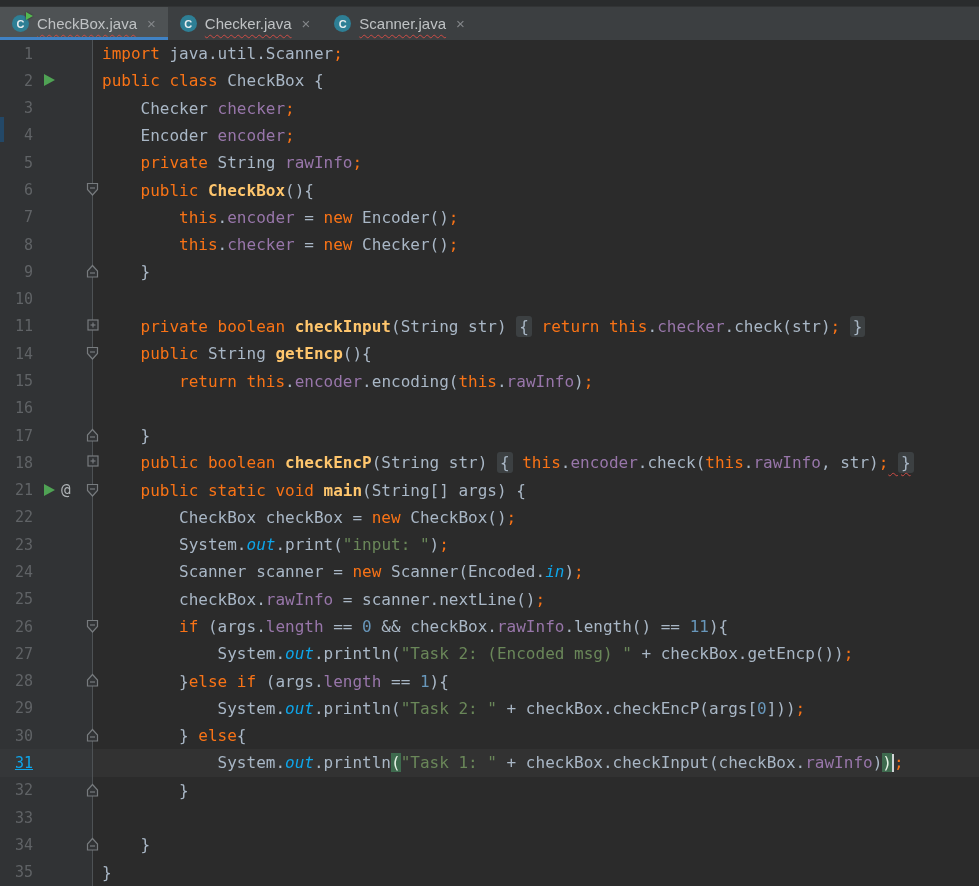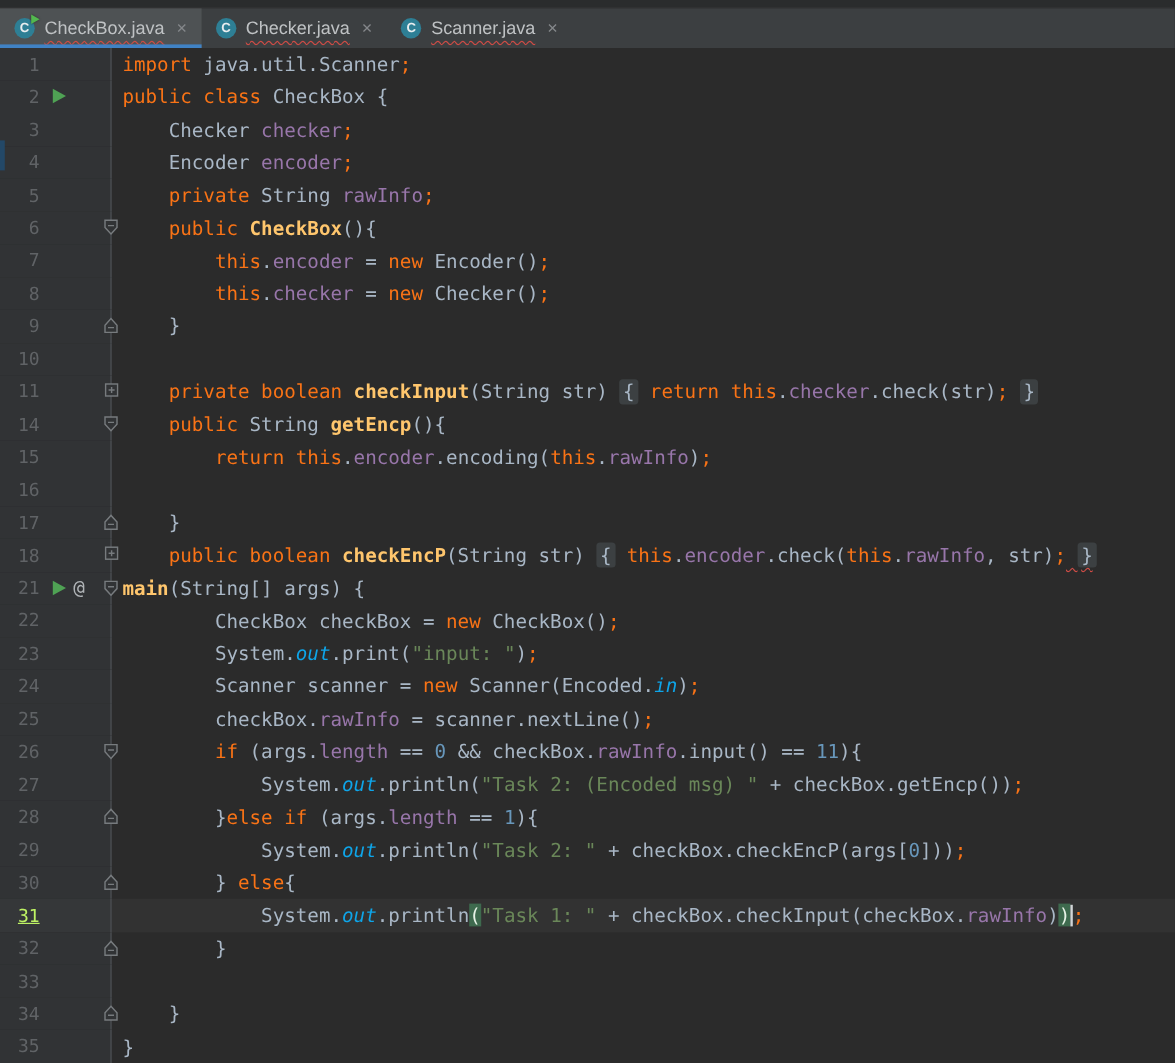--- a/index.html
+++ b/index.html
@@ -30,21 +30,21 @@
   .tab-close { color:#84878A; font-size:15px; margin-left:2px; line-height:1; }
 
   
   .editor { position:absolute; top:40px; left:0; width:979px; height:846px; }
   .row { display:flex; height:27.29px; align-items:center; position:relative; }
   .gutter { width:93px; min-width:93px; height:100%; background:#313335;
             border-right:1px solid #4E5255; position:relative;
             display:flex; align-items:center; }
   .row.current .gutter { background:#353739; }
   .lnum { width:33px; text-align:right; color:#606366; font-size:15px; }
-  .row.current .lnum { color:#bef264;text-decoration:underline; }
+  .row.current .lnum { color:#0ea5e9;text-decoration:underline; }
   .code { flex:1; height:100%; display:flex; align-items:center;
           padding-left:9px; white-space:pre; font-size:16px; color:#A9B7C6; }
   .row.current .code { background:#323232; }
 
   
   .g-run { position:absolute; left:44px; top:7px; width:0; height:0;
            border-left:11px solid #4FA254; border-top:6.5px solid transparent;
            border-bottom:6.5px solid transparent; }
   .g-at  { position:absolute; left:61px; top:3px; color:#AFB3B6; font-size:16px; }
   .g-fold { position:absolute; right:-7px; top:6px; z-index:2; line-height:0; }
@@ -219,21 +219,21 @@
     <div class="row">
       <div class="gutter">
         <span class="lnum">21</span>
         <span class="g-run"></span>
         <span class="g-at">@</span>
         <span class="g-fold"><svg width="13" height="15">
             <path d="M1.5 1.5 h10 v6 l-5 5.5 l-5 -5.5 z" stroke="#777B7E" stroke-width="1.2" fill="#313335"></path>
             <line x1="4" y1="6" x2="9" y2="6" stroke="#777B7E" stroke-width="1.2"></line>
           </svg></span>
       </div>
-      <div class="code"><span class="tk-m">main</span><span class="tk-d">(String[] args) {</span></div>
+      <div class="code"><span class="tk-k">    public static void </span><span class="tk-m">main</span><span class="tk-d">(String[] args) {</span></div>
     </div>
     <div class="row">
       <div class="gutter">
         <span class="lnum">22</span>
       </div>
       <div class="code"><span class="tk-d">        CheckBox checkBox = </span><span class="tk-k">new</span><span class="tk-d"> CheckBox()</span><span class="tk-k">;</span></div>
     </div>
     <div class="row">
       <div class="gutter">
         <span class="lnum">23</span>
@@ -253,21 +253,21 @@
       <div class="code"><span class="tk-d">        checkBox.</span><span class="tk-f">rawInfo</span><span class="tk-d"> = scanner.nextLine()</span><span class="tk-k">;</span></div>
     </div>
     <div class="row">
       <div class="gutter">
         <span class="lnum">26</span>
         <span class="g-fold"><svg width="13" height="15">
             <path d="M1.5 1.5 h10 v6 l-5 5.5 l-5 -5.5 z" stroke="#777B7E" stroke-width="1.2" fill="#313335"></path>
             <line x1="4" y1="6" x2="9" y2="6" stroke="#777B7E" stroke-width="1.2"></line>
           </svg></span>
       </div>
-      <div class="code"><span class="tk-k">        if</span><span class="tk-d"> (args.</span><span class="tk-f">length</span><span class="tk-d"> == </span><span class="tk-n">0</span><span class="tk-d"> &amp;&amp; checkBox.</span><span class="tk-f">rawInfo</span><span class="tk-d">.input() == </span><span class="tk-n">11</span><span class="tk-d">){</span></div>
+      <div class="code"><span class="tk-k">        if</span><span class="tk-d"> (args.</span><span class="tk-f">length</span><span class="tk-d"> == </span><span class="tk-n">0</span><span class="tk-d"> &amp;&amp; checkBox.</span><span class="tk-f">rawInfo</span><span class="tk-d">.length() == </span><span class="tk-n">11</span><span class="tk-d">){</span></div>
     </div>
     <div class="row">
       <div class="gutter">
         <span class="lnum">27</span>
       </div>
       <div class="code"><span class="tk-d">            System.</span><span class="tk-fi">out</span><span class="tk-d">.println(</span><span class="tk-s">"Task 2: (Encoded msg) "</span><span class="tk-d"> + checkBox.getEncp())</span><span class="tk-k">;</span></div>
     </div>
     <div class="row">
       <div class="gutter">
         <span class="lnum">28</span>

